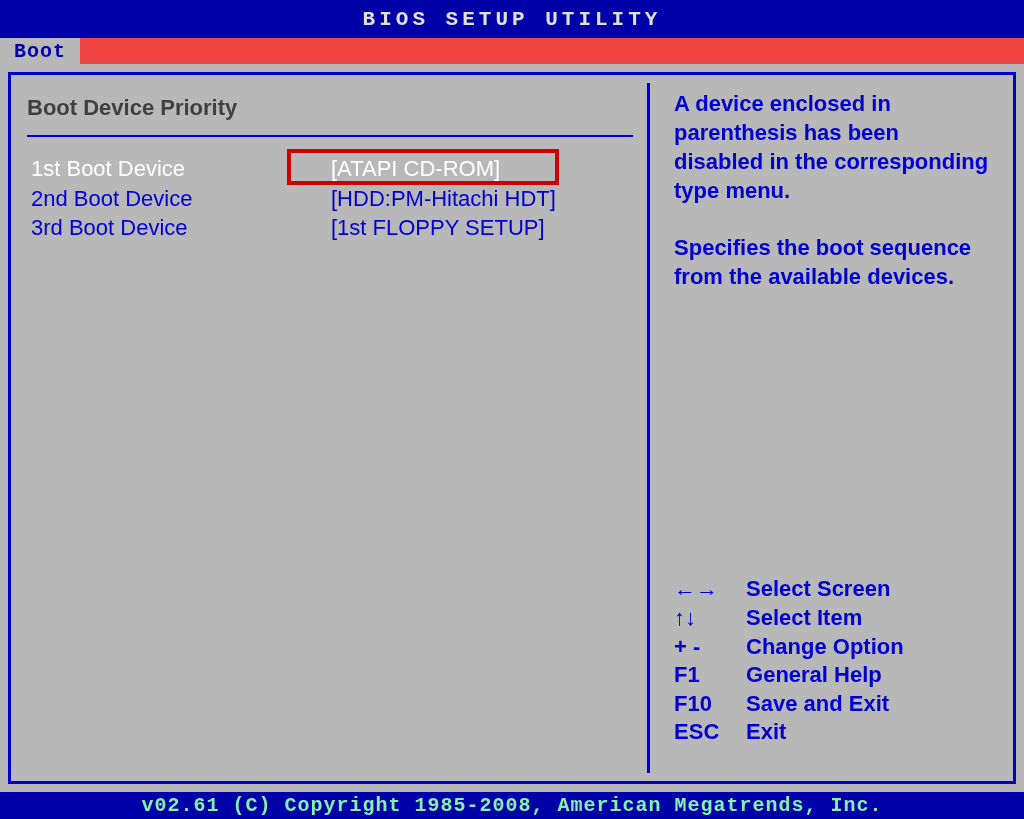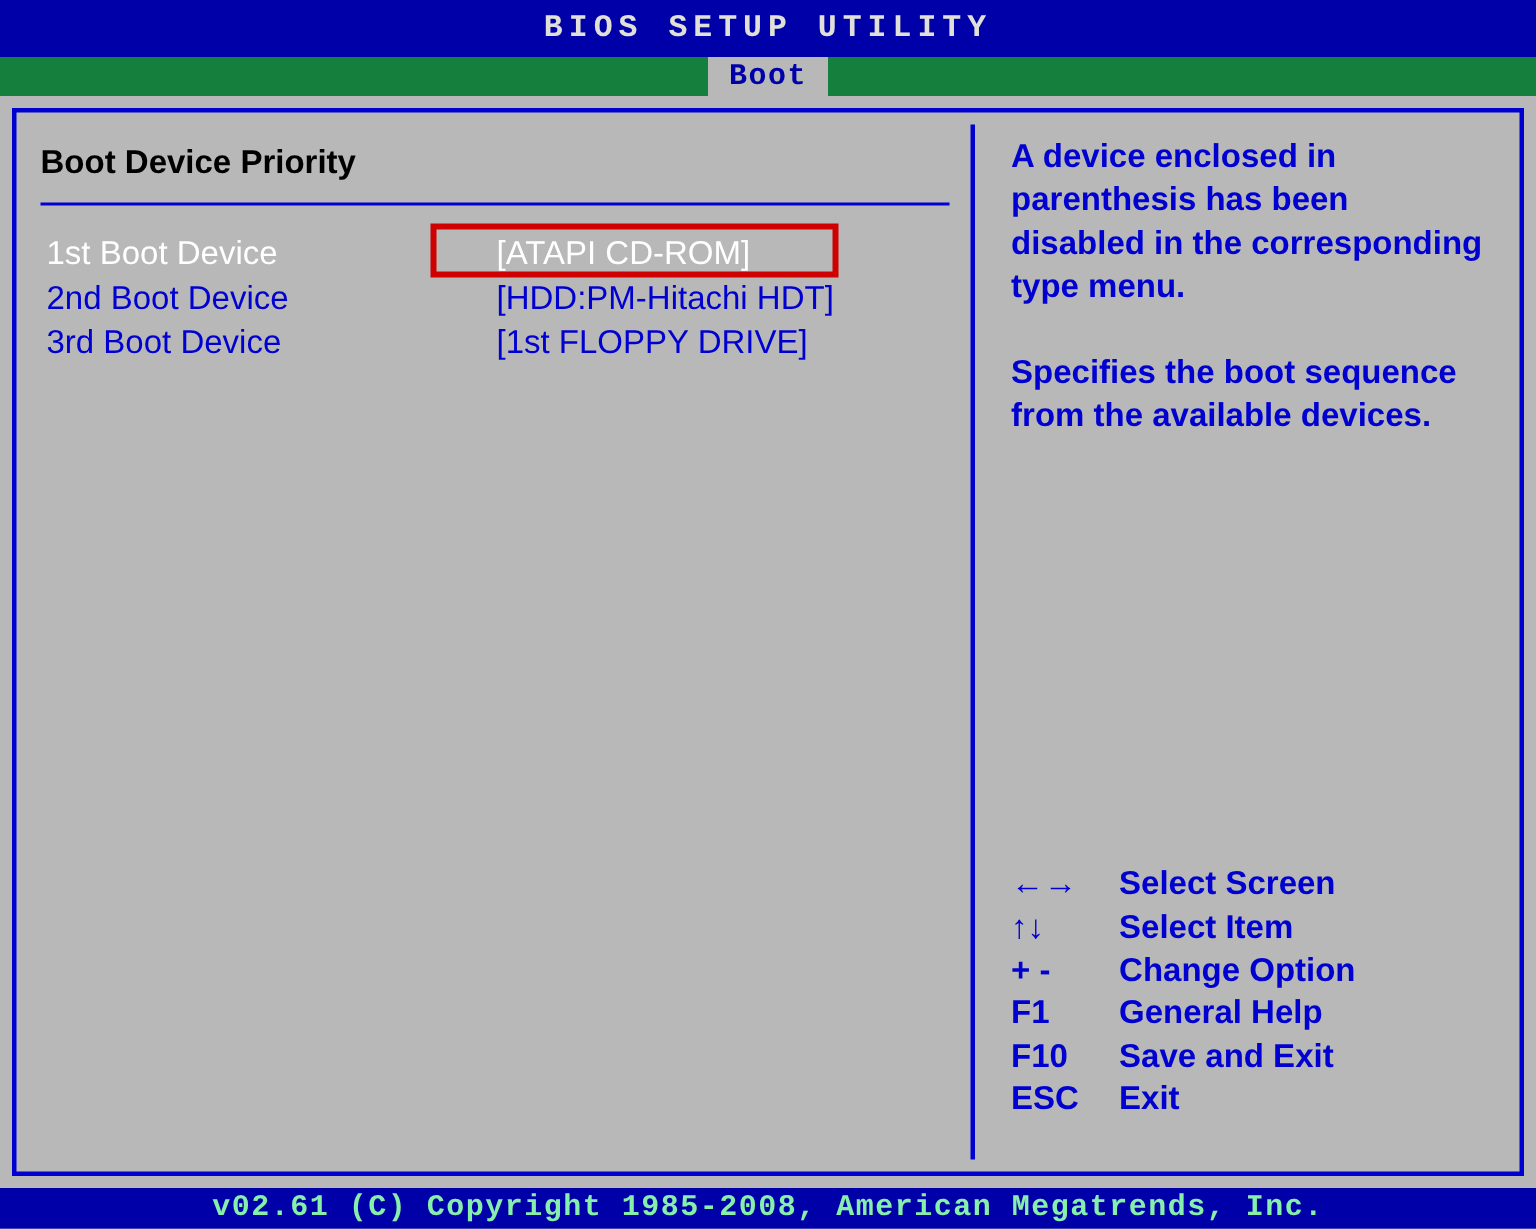--- a/index.html
+++ b/index.html
@@ -22,25 +22,25 @@
       justify-content: center;
     }
     .header-title {
       color: #e0e0d8;
       font-family: 'Courier New', monospace;
       font-size: 21px;
       font-weight: bold;
       letter-spacing: 4px;
     }
     .tab-row {
-      background: #15803d;
+      background: #ef4444;
       height: 26px;
       display: flex;
       align-items: center;
-      justify-content: center;
+      justify-content: flex-start;
       position: relative;
     }
     .tab {
       background: #b8b8b8;
       color: #0000a8;
       font-family: 'Courier New', monospace;
       font-size: 20px;
       font-weight: bold;
       padding: 2px 14px;
       letter-spacing: 1px;
@@ -57,21 +57,21 @@
       flex: 1;
       display: flex;
       padding: 8px 6px;
     }
     .left-panel {
       flex: 1.9;
       border-right: 3px solid #0000d0;
       padding: 6px 14px 6px 10px;
     }
     .section-title {
-      color: #000000;
+      color: #404040;
       font-size: 22px;
       font-weight: bold;
       padding: 6px 0 14px 0;
       border-bottom: 2px solid #0000d0;
       margin-bottom: 18px;
     }
     .device-list {
       padding-left: 4px;
     }
     .device-row {
@@ -172,21 +172,21 @@
             <span>[ATAPI CD-ROM]</span>
             <span class="red-highlight"></span>
           </span>
         </div>
         <div class="device-row">
           <span class="device-label">2nd Boot Device</span>
           <span class="device-value">[HDD:PM-Hitachi HDT]</span>
         </div>
         <div class="device-row">
           <span class="device-label">3rd Boot Device</span>
-          <span class="device-value">[1st FLOPPY DRIVE]</span>
+          <span class="device-value">[1st FLOPPY SETUP]</span>
         </div>
       </div>
     </div>
     <div class="right-panel">
       <div class="help-text">
         <div class="help-para">A device enclosed in parenthesis has been disabled in the corresponding type menu.</div>
         <div class="help-para">Specifies the boot sequence from the available devices.</div>
       </div>
       <div class="key-hints">
         <div class="key-row">

